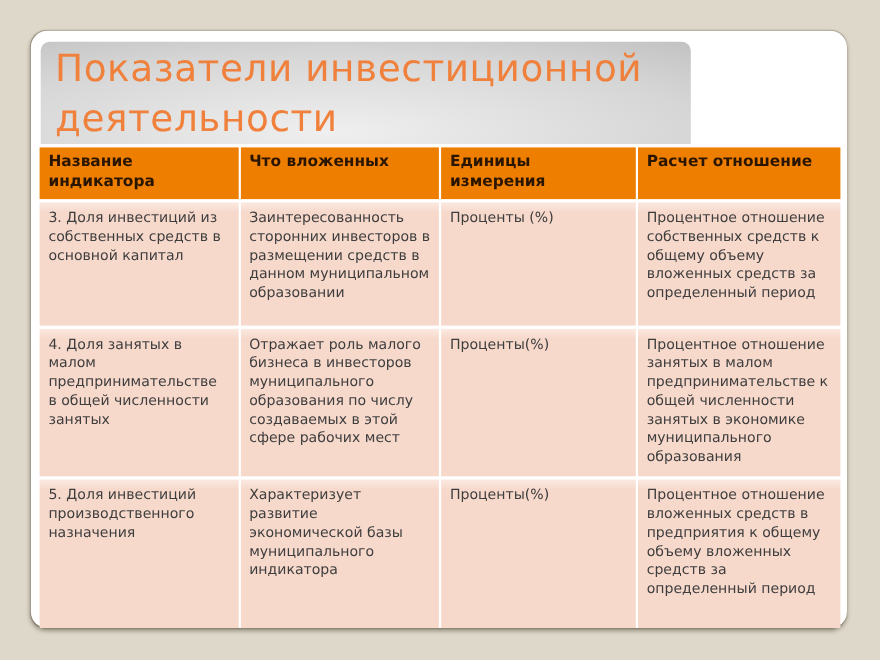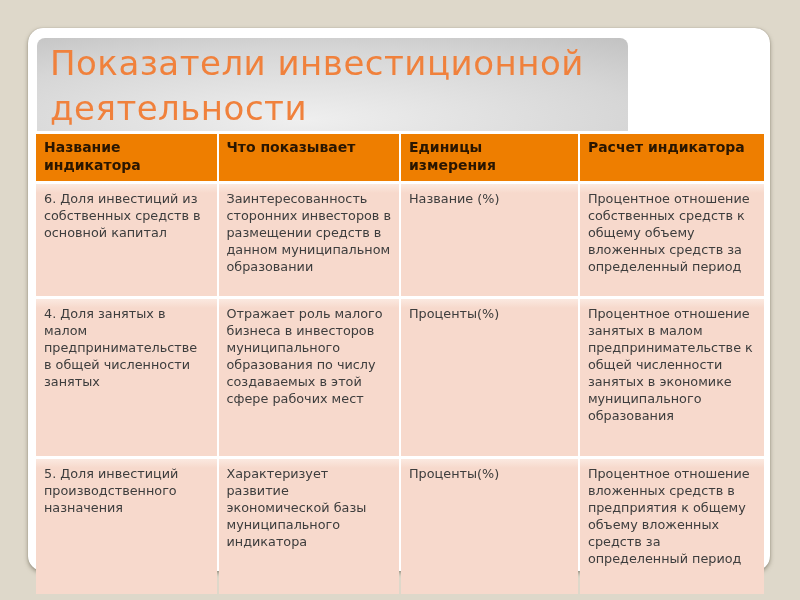--- a/index.html
+++ b/index.html
@@ -75,21 +75,21 @@
     padding: 4px 8px 4px 8px;
   }
   table.indicators td {
     background: linear-gradient(to bottom, #fbe9e0 0px, #f7d9cc 9px);
     color: #3d3d3d;
     font-size: 12.8px;
     line-height: 1.33;
     padding: 6px 8px 8px 8px;
   }
   tr.row-1 td { height: 112px; }
-  tr.row-2 td { height: 157px; }
+  tr.row-2 td { height: 134px; }
   tr.row-3 td { height: 135px; }
 </style>
 </head>
 <body>
 
 <div class="canvas">
   <div class="slide">
 
     <div class="title-block">
       <h1 class="title">Показатели инвестиционной деятельности</h1>
@@ -98,30 +98,30 @@
     <table class="indicators">
       <colgroup>
         <col style="width:25%">
           <col style="width:25%">
           <col style="width:24.5%">
           <col style="width:25.5%">
       </colgroup>
       <thead>
         <tr>
           <th>Название индикатора</th>
-          <th>Что показывает</th>
+          <th>Что вложенных</th>
           <th>Единицы измерения</th>
-          <th>Расчет индикатора</th>
+          <th>Расчет отношение</th>
         </tr>
       </thead>
       <tbody>
         <tr class="row-1">
-          <td>6. Доля инвестиций из собственных средств в основной капитал</td>
+          <td>3. Доля инвестиций из собственных средств в основной капитал</td>
           <td>Заинтересованность сторонних инвесторов в размещении средств в данном муниципальном образовании</td>
-          <td>Название (%)</td>
+          <td>Проценты (%)</td>
           <td>Процентное отношение собственных средств к общему объему вложенных средств за определенный период</td>
         </tr>
         <tr class="row-2">
           <td>4. Доля занятых в малом предпринимательстве в общей численности занятых</td>
           <td>Отражает роль малого бизнеса в инвесторов муниципального образования по числу создаваемых в этой сфере рабочих мест</td>
           <td>Проценты(%)</td>
           <td>Процентное отношение занятых в малом предпринимательстве к общей численности занятых в экономике муниципального образования</td>
         </tr>
         <tr class="row-3">
           <td>5. Доля инвестиций производственного назначения</td>

